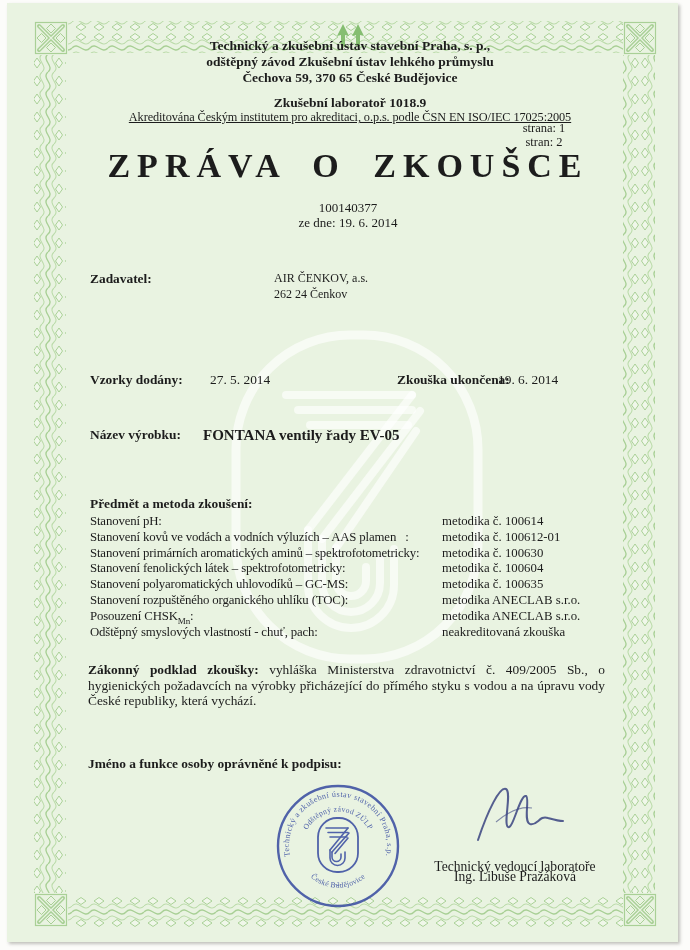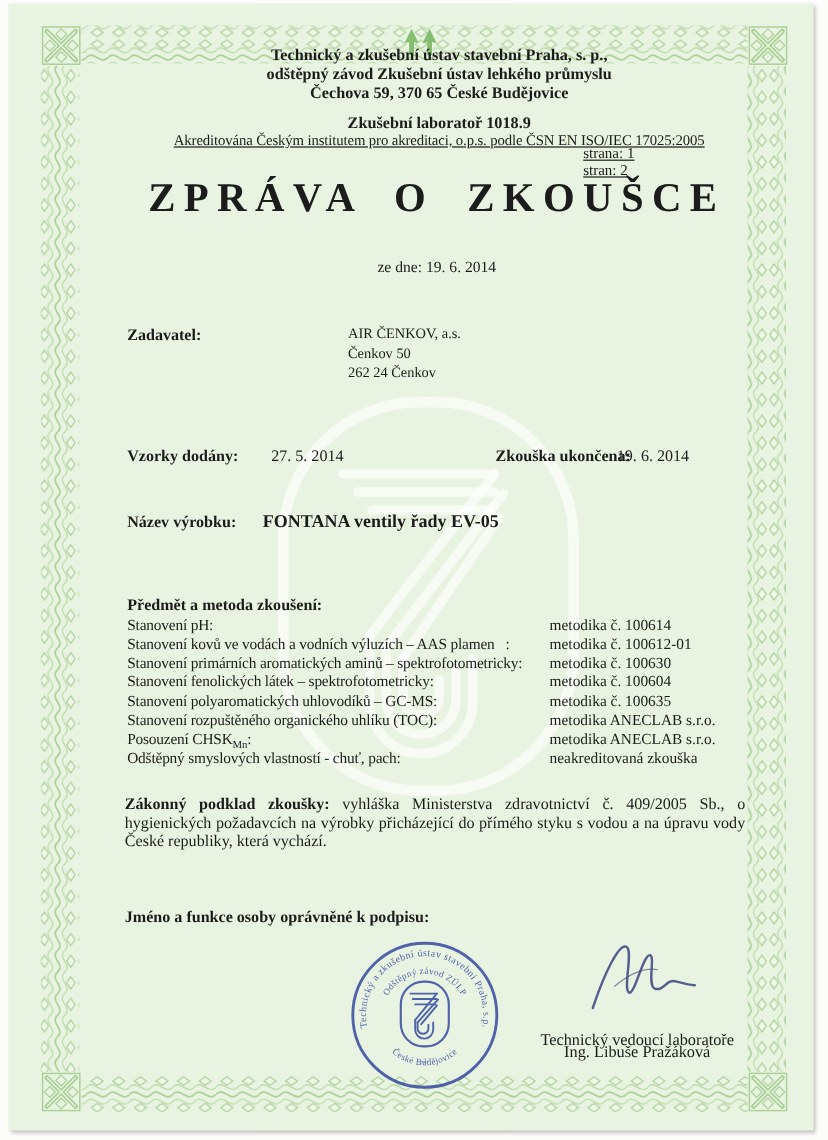--- a/index.html
+++ b/index.html
@@ -8,25 +8,25 @@
     background:#fcfcfa;
     font-family:"Liberation Serif","DejaVu Serif",serif;
     color:#1c1c1c;
   }
   .paper{
     position:absolute;left:7px;top:3px;width:671px;height:939px;
     background:#e9f3e1;
     box-shadow:2px 2px 3px rgba(120,120,110,.45);
   }
   .deco{position:absolute;left:0;top:0;width:690px;height:950px;pointer-events:none;}
-  .content{position:absolute;left:16px;top:0;width:651px;height:950px;}
+  .content{position:absolute;left:0;top:0;width:651px;height:950px;}
   .abs{position:absolute;}
   .b{font-weight:bold;}
   .ctr{text-align:center;}
-  .rt{text-align:left;text-decoration:underline;}
+  .rt{text-align:center;}
 
   .hdr{left:90px;top:38px;width:520px;font-size:13.5px;line-height:16.2px;}
   .lab-line{left:90px;top:95px;width:520px;font-size:13.5px;}
   .accr{left:60px;top:110px;width:580px;font-size:12.3px;text-decoration:underline;letter-spacing:-0.1px;}
   .pageinfo{left:470px;top:122px;width:148px;font-size:12.5px;line-height:13.8px;}
   .title{left:60px;top:147px;width:576px;font-size:34px;letter-spacing:7px;word-spacing:12px;}
   .repnum{left:60px;top:200px;width:576px;font-size:13px;}
   .repdate{left:60px;top:215px;width:576px;font-size:13px;font-family:Liberation Serif, serif;}
 
   .lblcol{font-size:13.4px;}
@@ -119,26 +119,26 @@
   </div>
   <div class="abs lab-line b ctr">Zkušební laboratoř 1018.9</div>
   <div class="abs accr ctr">Akreditována Českým institutem pro akreditaci, o.p.s. podle ČSN EN ISO/IEC 17025:2005</div>
 
   <div class="abs pageinfo rt">
     <div>strana: 1</div>
     <div>stran: 2</div>
   </div>
 
   <div class="abs title b ctr">ZPRÁVA O ZKOUŠCE</div>
+  <div class="abs repnum ctr">100140377</div>
   <div class="abs repdate ctr">ze dne: 19. 6. 2014</div>
 
   <div class="abs lblcol b zad-label">Zadavatel:</div>
   <div class="abs zad-vals">
     <div>AIR ČENKOV, a.s.</div>
-    <div>Čenkov 50</div>
     <div>262 24 Čenkov</div>
   </div>
 
   <div class="abs lblcol b vzorky-label">Vzorky dodány:</div>
   <div class="abs vzorky-val">27. 5. 2014</div>
   <div class="abs lblcol b ukon-label">Zkouška ukončena:</div>
   <div class="abs ukon-val">19. 6. 2014</div>
 
   <div class="abs lblcol b nazev-label">Název výrobku:</div>
   <div class="abs nazev-val b">FONTANA ventily řady EV-05</div>

